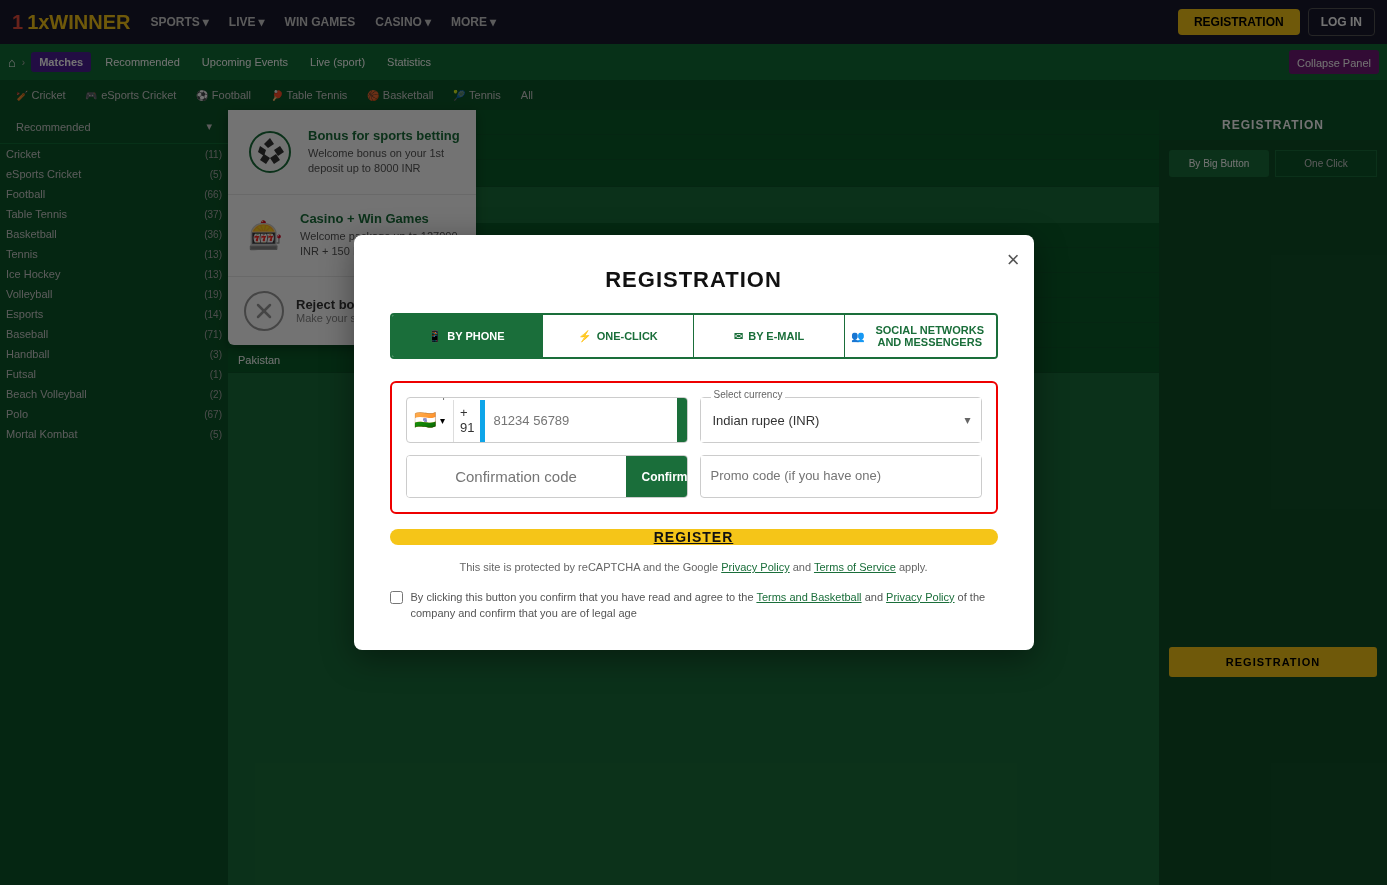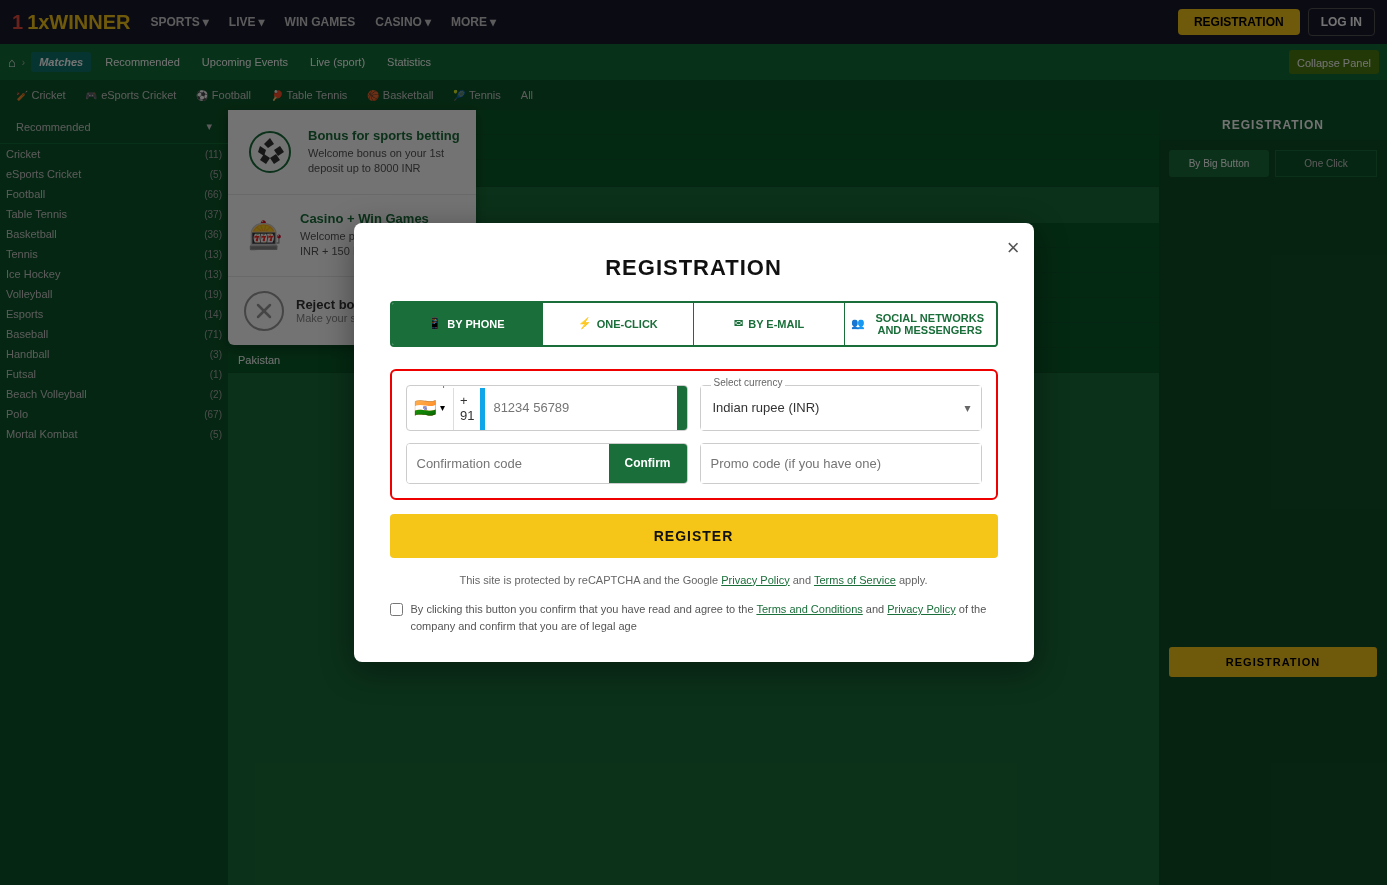--- a/index.html
+++ b/index.html
@@ -42,21 +42,21 @@
     .second-nav {
       position: absolute; top: 44px; left: 0; right: 0; height: 36px;
       background: #116e35;
       display: flex; align-items: center; padding: 0 8px; gap: 6px;
       z-index: 10;
     }
     .second-nav-item {
       color: #fff; font-size: 11px; padding: 4px 8px; border-radius: 3px;
       cursor: pointer; white-space: nowrap;
     }
-    .second-nav-item.active { background: #0f766e; font-weight: 700; font-style: italic; }
+    .second-nav-item.active { background: #4c1d95; font-weight: 700; }
 
     
     .sport-tabs {
       position: absolute; top: 80px; left: 0; right: 0; height: 30px;
       background: #0d5528;
       display: flex; align-items: center; padding: 0 8px; gap: 4px;
       z-index: 10;
     }
     .sport-tab {
       color: #ccc; font-size: 11px; padding: 3px 8px; border-radius: 3px;
@@ -229,42 +229,42 @@
     }
 
     
     .confirm-group {
       flex: 1; position: relative;
       border: 1px solid #ccc; border-radius: 4px;
       display: flex; overflow: hidden;
     }
     .confirm-input {
       flex: 1; border: none; outline: none;
-      padding: 12px 10px; font-size: 13px; color: #0f766e;
+      padding: 12px 10px; font-size: 15px; color: #0f766e; text-align: center;
     }
     .confirm-btn {
       background: #1a6e3a; color: #fff; font-weight: 700; font-size: 12px;
       border: none; padding: 0 16px; cursor: pointer;
     }
 
     
     .promo-group {
       flex: 1; border: 1px solid #ccc; border-radius: 4px;
     }
     .promo-input {
       width: 100%; border: none; outline: none;
       padding: 12px 10px; font-size: 13px; color: #999;
     }
 
     
     .register-btn {
-      width: 100%; padding: 14px;
-      background: #f5c518; border: none; border-radius: 4px;
+      width: 100%; 
+      background: #f5c518; border: none; border-radius: 12px;
       font-size: 14px; font-weight: 700; letter-spacing: 1px;
-      color: #111; cursor: pointer; margin-bottom: 14px;
+      color: #111; cursor: pointer; margin-bottom: 14px; text-decoration: underline;
     }
 
     
     .legal-text {
       font-size: 11px; color: #666; text-align: center; margin-bottom: 12px; line-height: 1.6;
     }
     .legal-link { color: #1a6e3a; text-decoration: underline; }
 
     .terms-row {
       display: flex; align-items: flex-start; gap: 8px; font-size: 11px; color: #555; line-height: 1.5;
@@ -317,21 +317,21 @@
 </div>
 
 <div class="second-nav">
   <span style="color:#fff; font-size:13px;">⌂</span>
   <span style="color:#aaa; font-size:10px;">›</span>
   <div class="second-nav-item active">Matches</div>
   <div class="second-nav-item">Recommended</div>
   <div class="second-nav-item">Upcoming Events</div>
   <div class="second-nav-item">Live (sport)</div>
   <div class="second-nav-item">Statistics</div>
-  <div style="margin-left:auto; background:#4d7c0f; border-radius:3px; padding:3px 8px; cursor:pointer;">
+  <div style="margin-left:auto; background:#701a75; border-radius:3px; padding:3px 8px; cursor:pointer;">
     <span style="color:#fff; font-size:11px;">Collapse Panel</span>
   </div>
 </div>
 
 <div class="sport-tabs">
   <div class="sport-tab">
     <span style="font-size:10px;">🏏</span>
     <span>Cricket</span>
   </div>
   <div class="sport-tab">
@@ -587,20 +587,20 @@
       <span>and</span>
       <a href="#" class="legal-link">Terms of Service</a>
       <span>apply.</span>
     </div>
 
     
     <div class="terms-row">
       <input type="checkbox" class="terms-checkbox" style="">
       <span>
         <span>By clicking this button you confirm that you have read and agree to the</span>
-        <a href="#" class="terms-link">Terms and Conditions</a>
+        <a href="#" class="terms-link">Terms and Basketball</a>
         <span>and</span>
         <a href="#" class="terms-link">Privacy Policy</a>
         <span>of the company and confirm that you are of legal age</span>
       </span>
     </div>
   </div>
 </div>
 
 </body></html>

